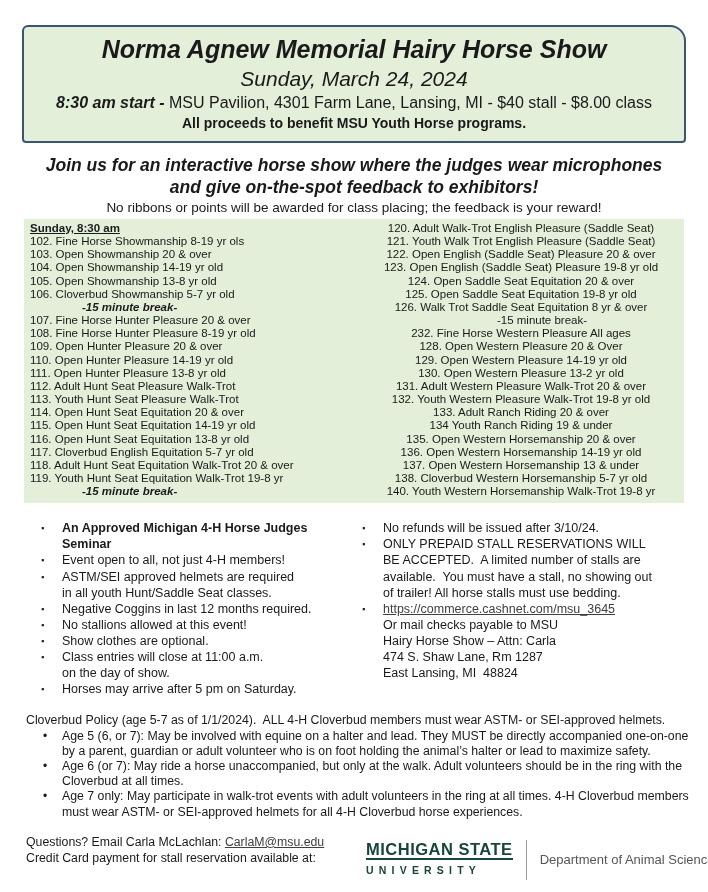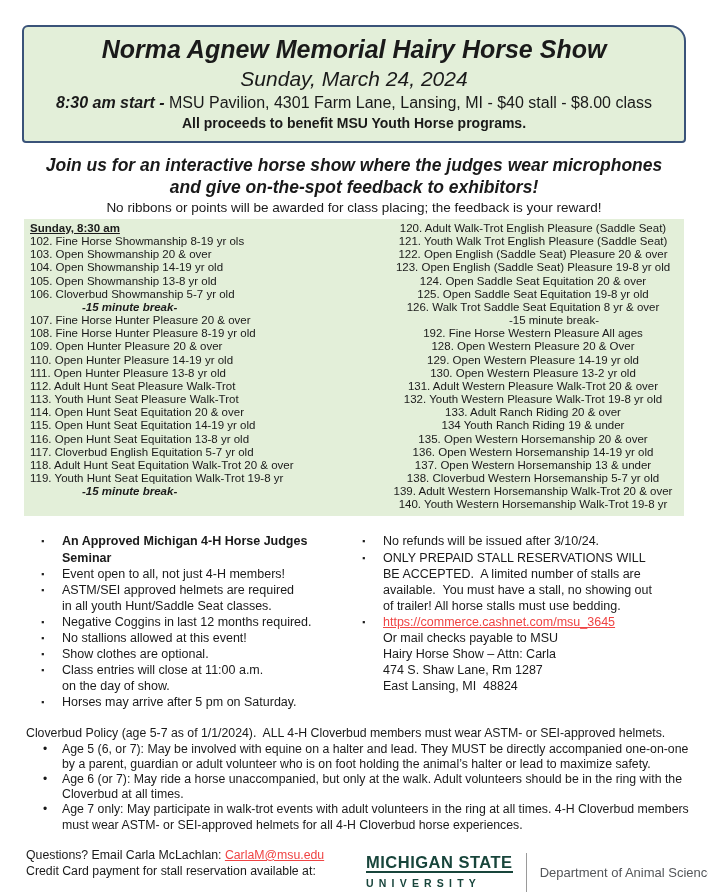--- a/index.html
+++ b/index.html
@@ -41,21 +41,20 @@
   .subnote { text-align: center; font-size: 13.5px; line-height: 17px; margin-top: 1px; }
 
   
   .schedule-box {
     margin: 3px 24px 0 24px;
     background: #e3efd9;
     display: flex;
     padding: 3px 0 5px 4px;
     font-size: 11.5px;
     line-height: 13.15px;
-    gap: 12px;
   }
   .sched-col { flex: 0 0 50%; }
   .sched-left  { padding-left: 2px; }
   .sched-right { padding-left: 2px; text-align: center; }
   .sched-heading { font-weight: bold; text-decoration: underline; }
   .sched-line { white-space: nowrap; }
   .break-left  { font-weight: bold; font-style: italic; padding-left: 52px; }
   .break-right { padding-left: 42px; }
 
   
@@ -66,21 +65,21 @@
     line-height: 16.1px;
   }
   .info-col { flex: 0 0 50%; }
   .info-left  { padding-left: 15px; padding-right: 10px; }
   .info-right { padding-left: 6px; }
   .bullet-row { display: flex; }
   .bullet-marker { flex: 0 0 23px; font-size: 9px; line-height: 16px; padding-left: 2px; }
   .bullet-text { flex: 1; white-space: pre-wrap; }
   .bold { font-weight: bold; }
   .block { display: block; }
-  a.link { color: #ef4444; text-decoration: underline; cursor: pointer; }
+  a.link { color: #404040; text-decoration: underline; cursor: pointer; }
 
   
   .cloverbud { margin: 16px 15px 0 26px; font-size: 12.3px; line-height: 15.2px; }
   .clover-intro { white-space: pre-wrap; }
   .clover-bullet { display: flex; }
   .clover-marker { flex: 0 0 19px; margin-left: 17px; text-align: left; font-size: 12px; }
   .clover-text { flex: 1; white-space: pre-wrap; }
 
   
   .footer {
@@ -147,33 +146,32 @@
     <div class="sched-col sched-right">
       <div>
           <div class="sched-line">120. Adult Walk-Trot English Pleasure (Saddle Seat)</div>
           <div class="sched-line">121. Youth Walk Trot English Pleasure (Saddle Seat)</div>
           <div class="sched-line">122. Open English (Saddle Seat) Pleasure 20 &amp; over</div>
           <div class="sched-line">123. Open English (Saddle Seat) Pleasure 19-8 yr old</div>
           <div class="sched-line">124. Open Saddle Seat Equitation 20 &amp; over</div>
           <div class="sched-line">125. Open Saddle Seat Equitation 19-8 yr old</div>
           <div class="sched-line">126. Walk Trot Saddle Seat Equitation 8 yr &amp; over</div>
           <div class="sched-line break-right">-15 minute break-</div>
-          <div class="sched-line">192. Fine Horse Western Pleasure All ages</div>
+          <div class="sched-line">232. Fine Horse Western Pleasure All ages</div>
           <div class="sched-line">128. Open Western Pleasure 20 &amp; Over</div>
           <div class="sched-line">129. Open Western Pleasure 14-19 yr old</div>
           <div class="sched-line">130. Open Western Pleasure 13-2 yr old</div>
           <div class="sched-line">131. Adult Western Pleasure Walk-Trot 20 &amp; over</div>
           <div class="sched-line">132. Youth Western Pleasure Walk-Trot 19-8 yr old</div>
           <div class="sched-line">133. Adult Ranch Riding 20 &amp; over</div>
           <div class="sched-line">134 Youth Ranch Riding 19 &amp; under</div>
           <div class="sched-line">135. Open Western Horsemanship 20 &amp; over</div>
           <div class="sched-line">136. Open Western Horsemanship 14-19 yr old</div>
           <div class="sched-line">137. Open Western Horsemanship 13 &amp; under</div>
           <div class="sched-line">138. Cloverbud Western Horsemanship 5-7 yr old</div>
-          <div class="sched-line">139. Adult Western Horsemanship Walk-Trot 20 &amp; over</div>
           <div class="sched-line">140. Youth Western Horsemanship Walk-Trot 19-8 yr</div>
         </div>
     </div>
   </div>
 
   <div class="info-section">
     <div class="info-col info-left">
         <div class="bullet-row">
           <span class="bullet-marker">▪</span>
           <span class="bullet-text bold">An Approved Michigan 4-H Horse Judges

